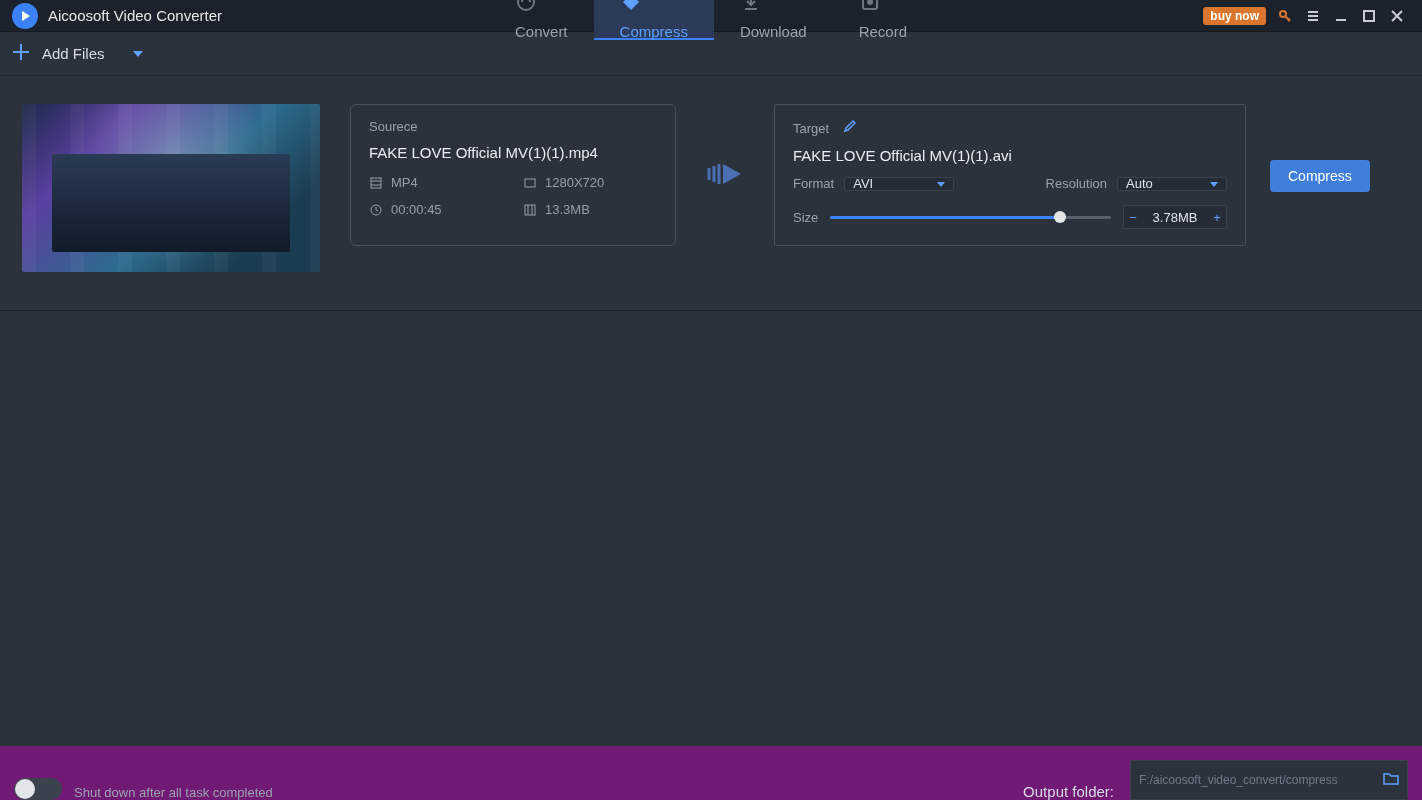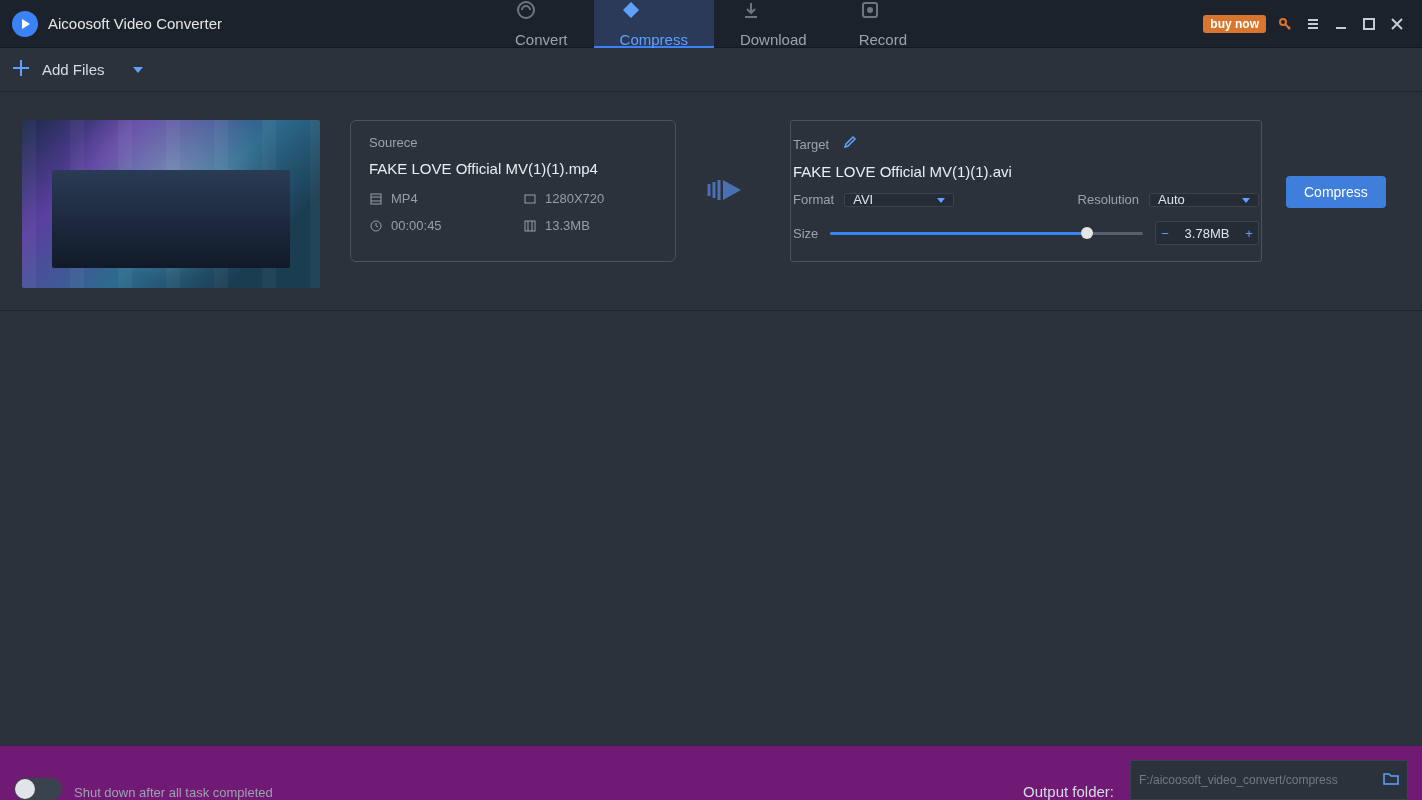--- a/index.html
+++ b/index.html
@@ -1,19 +1,19 @@
 <!DOCTYPE html>
 <html><head>
 <meta charset="utf-8">
 <style>
   * { box-sizing: border-box; margin: 0; padding: 0; }
   html, body { width: 1422px; height: 800px; font-family: "Segoe UI", Arial, sans-serif; background:#2b323c; color:#e6e6e6; overflow:hidden; }
   
   
-  .topbar { height:48px; background:#1c222b; display:flex; align-items:center; position:relative; border-bottom:1px solid #141821; }
+  .topbar { height:32px; background:#1c222b; display:flex; align-items:center; position:relative; border-bottom:1px solid #141821; }
   .app-logo { width:26px; height:26px; border-radius:50%; background:#3b82f6; margin-left:12px; display:flex; align-items:center; justify-content:center; }
   .app-logo svg { display:block; }
   .app-title { margin-left:10px; font-size:15px; color:#e6e6e6; }
   .tabs { position:absolute; left:50%; transform:translateX(-50%); display:flex; height:48px; }
   .tab { display:flex; align-items:flex-start; gap:10px; padding:0 26px; font-size:15px; color:#9aa3ad; cursor:pointer; height:48px;flex-direction:column; }
   .tab.active { background:#2b3a59; color:#5ea1ff; box-shadow:inset 0 -2px 0 #3b82f6; }
   .tab .ticon { width:22px; height:22px; display:flex; align-items:center; justify-content:center; }
   .win-controls { margin-left:auto; display:flex; align-items:center; gap:10px; padding-right:16px; }
   .buy-badge { background:#d9752c; color:#fff; font-size:12px; font-weight:bold; padding:2px 7px; border-radius:3px; cursor:pointer; }
   .win-btn { width:18px; height:18px; display:flex; align-items:center; justify-content:center; color:#c7ccd4; cursor:pointer; }
@@ -34,21 +34,21 @@
   
   .src-card { margin-left:30px; width:326px; height:142px; border:1px solid #4a525e; border-radius:6px; padding:14px 18px; }
   .src-card .hdr { color:#9aa3ad; font-size:13px; }
   .src-card .fname { color:#eaedf2; font-size:15px; margin-top:10px; }
   .meta-grid { display:grid; grid-template-columns:1fr 1fr; gap:12px 20px; margin-top:14px; color:#969ea9; font-size:13px; }
   .meta-cell { display:flex; align-items:center; gap:8px; }
   .mi { width:14px; height:14px; display:inline-flex; align-items:center; justify-content:center; }
   
   .arrow-mid { width:58px; display:flex; align-items:center; justify-content:center; margin:58px 20px 0 20px; }
   
-  .tgt-card { width:472px; height:142px; border:1px solid #4a525e; border-radius:3px; padding:14px 2px;margin-left:16px; }
+  .tgt-card { width:472px; height:142px; border:1px solid #4a525e; border-radius:3px; padding:14px 18px; }
   .tgt-head { display:flex; align-items:center; gap:14px; }
   .tgt-head .hdr { color:#9aa3ad; font-size:13px; }
   .edit-ic { color:#5ea1ff; cursor:pointer; }
   .tgt-card .fname { color:#eaedf2; font-size:15px; margin-top:10px; }
   .row2 { display:flex; align-items:center; gap:10px; margin-top:12px; }
   .lbl { color:#9aa3ad; font-size:13px; }
   .select { background:#252c36; height:14px; display:flex; align-items:center; padding:0 8px; border-radius:2px; color:#dfe3ea; font-size:13px; cursor:pointer; border:1px solid #3a424e; }
   .select.small { width:110px; justify-content:space-between; }
   .select .chev { color:#5ea1ff; }
   .spacer { flex:1; }

